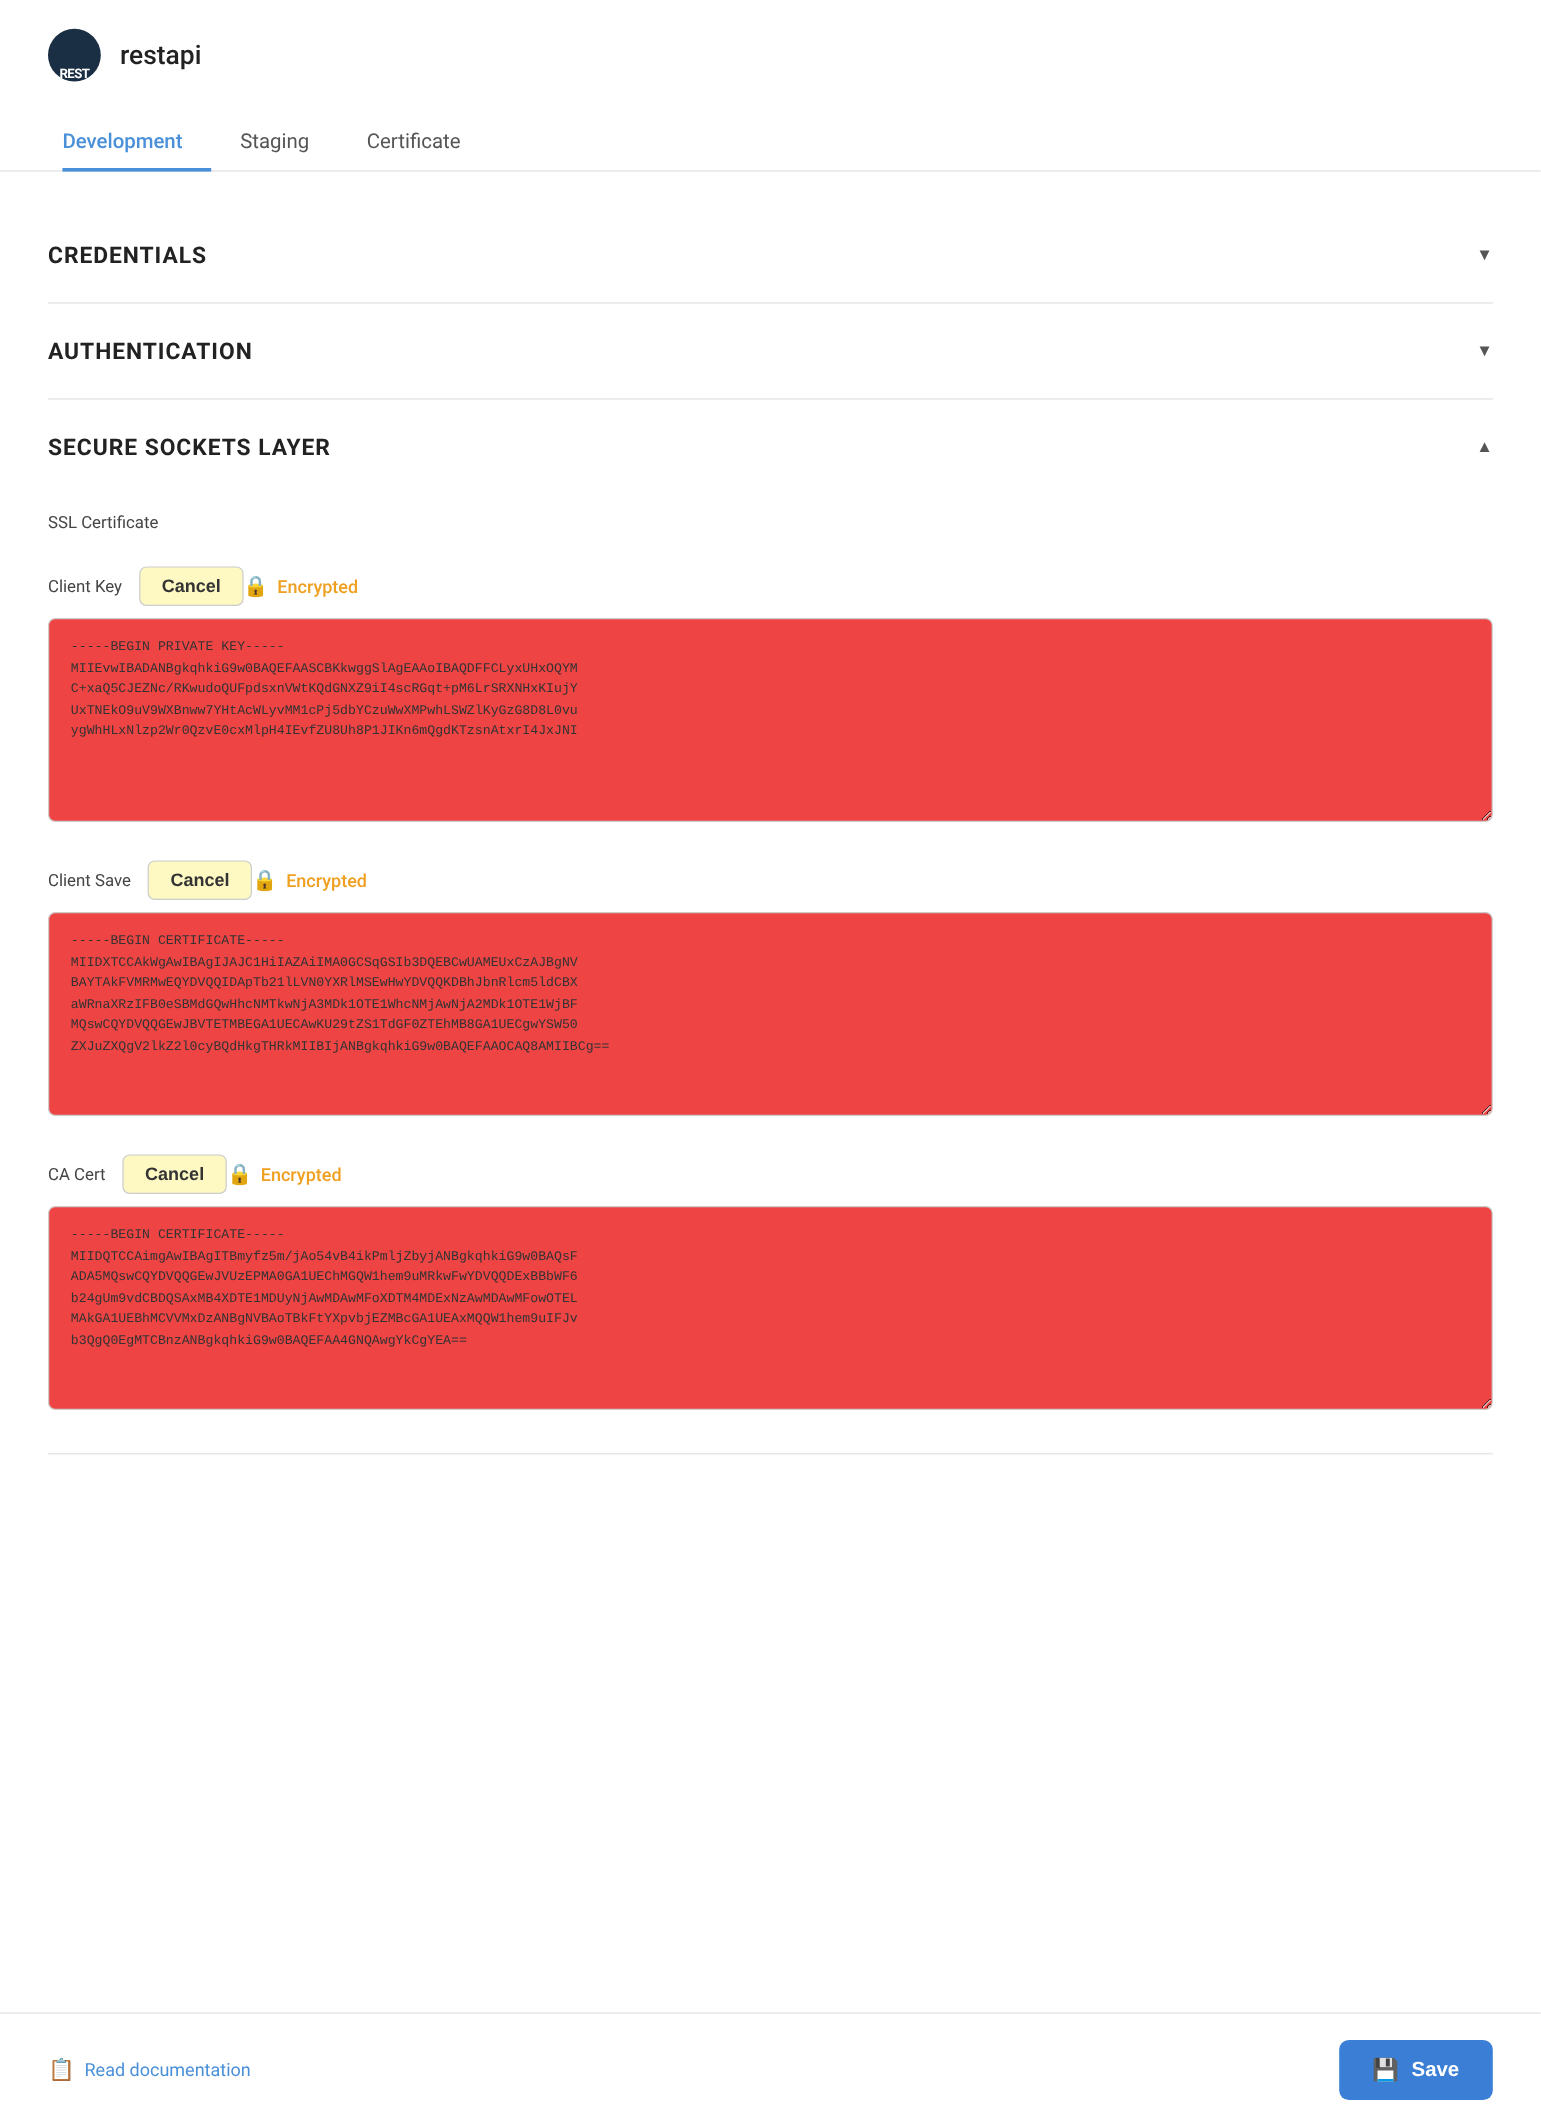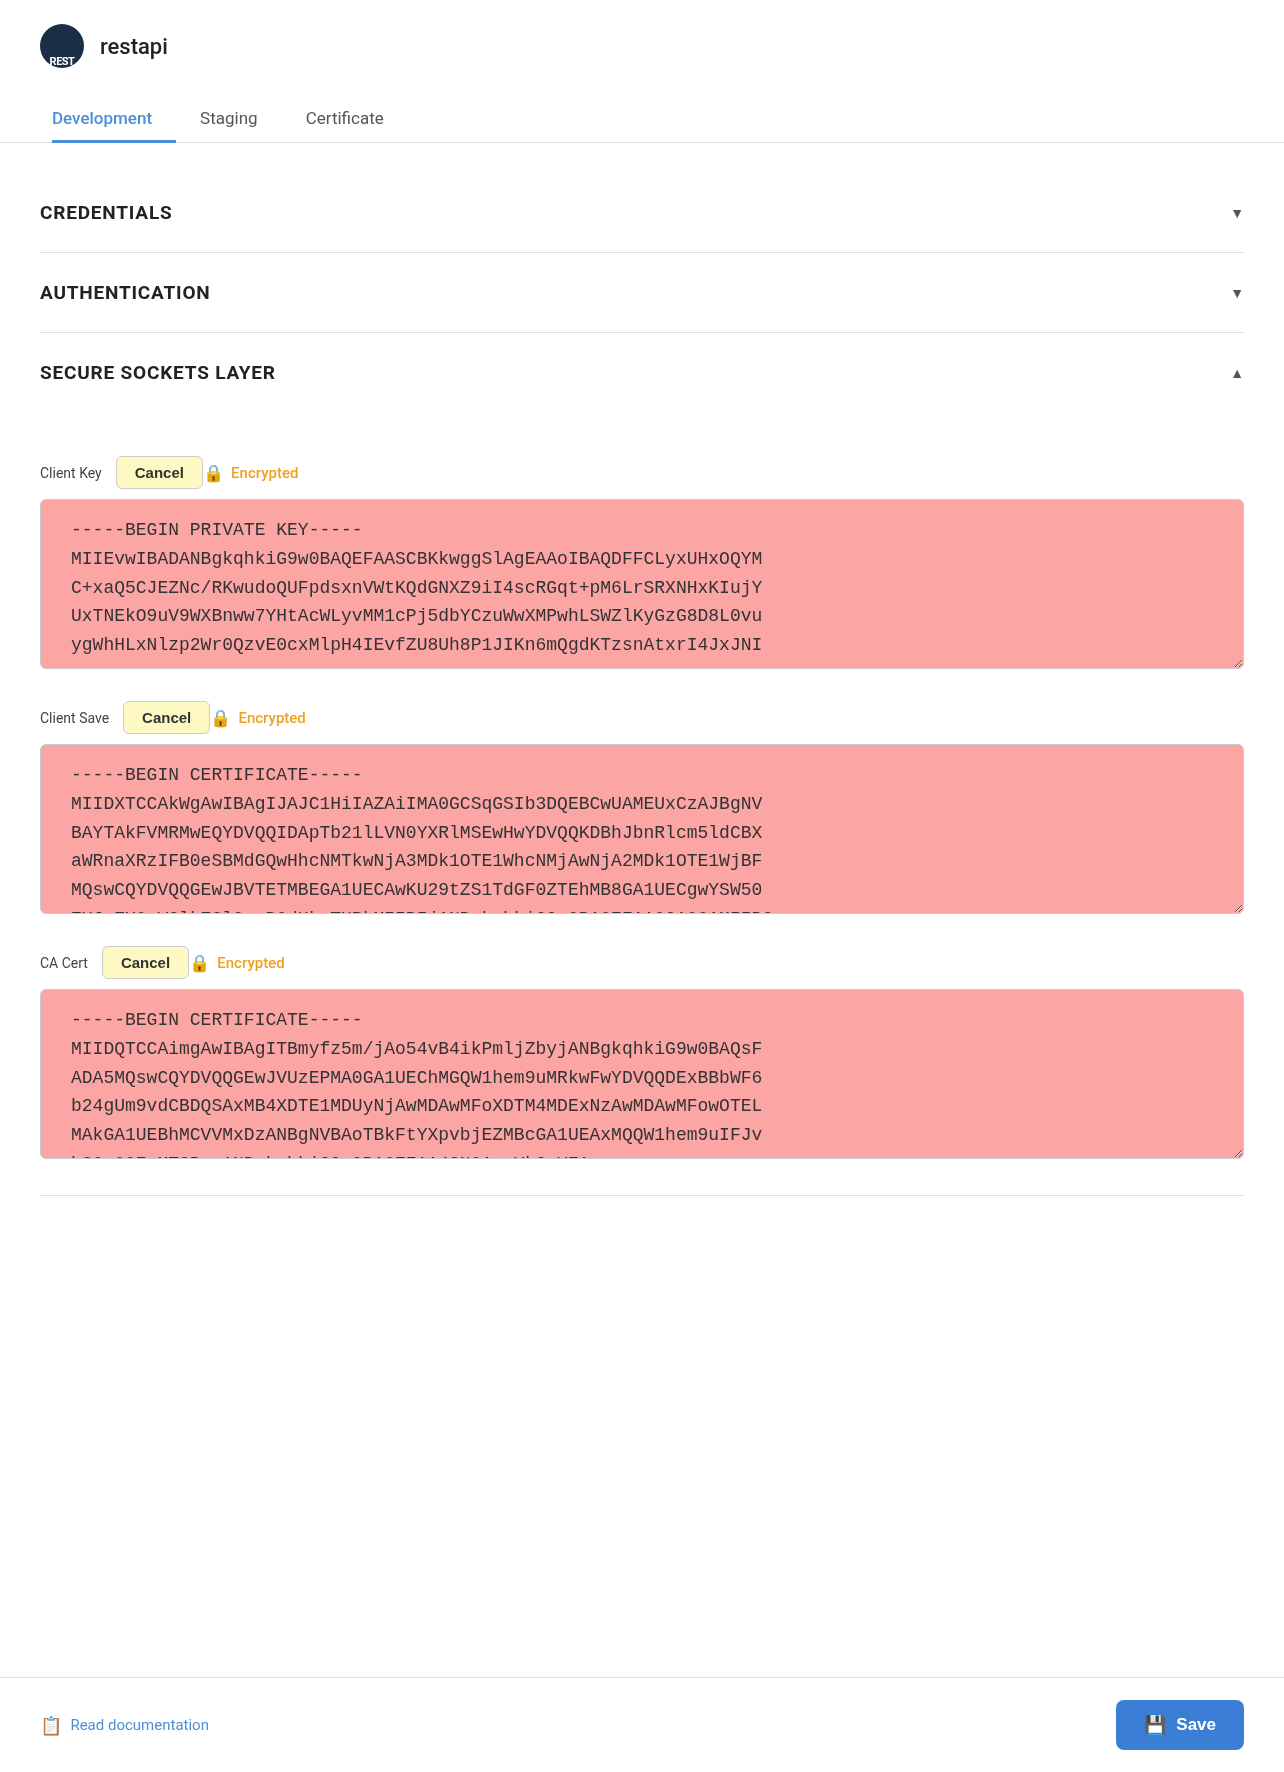--- a/index.html
+++ b/index.html
@@ -158,29 +158,29 @@
       font-size: 15px;
       font-weight: 500;
     }
     .lock-icon {
       font-size: 17px;
     }
     .field-textarea {
       width: 100%;
       border: 1px solid #ccc;
       border-radius: 6px;
-      padding: 16px 30px;
-      font-size: 18px;
+      padding: 16px 18px;
+      font-size: 11px;
       font-family: 'Courier New', monospace;
       color: #333;
       line-height: 1.6;
       resize: vertical;
       height: 170px;
       overflow: hidden;
-      background: #fca5a5;
+      background: #ef4444;
     }
 
     
     .footer {
       position: fixed;
       bottom: 0;
       left: 0;
       width: 1284px;
       background: #fff;
       border-top: 1px solid #e0e0e0;
@@ -258,20 +258,21 @@
 
   <div class="section">
     <div class="section-header">
       <span class="section-title">SECURE SOCKETS LAYER</span>
       <span class="section-chevron">▲</span>
     </div>
 
     <div class="section-body">
 
       <div>
+        <div class="field-label">SSL Certificate</div>
       </div>
 
       <div class="field-row">
         <div class="field-row-header">
           <div class="field-row-left">
             <span class="field-name">Client Key</span>
             <button class="cancel-btn">Cancel</button>
           </div>
           <div class="encrypted-badge">
             <span class="lock-icon">🔒</span>

